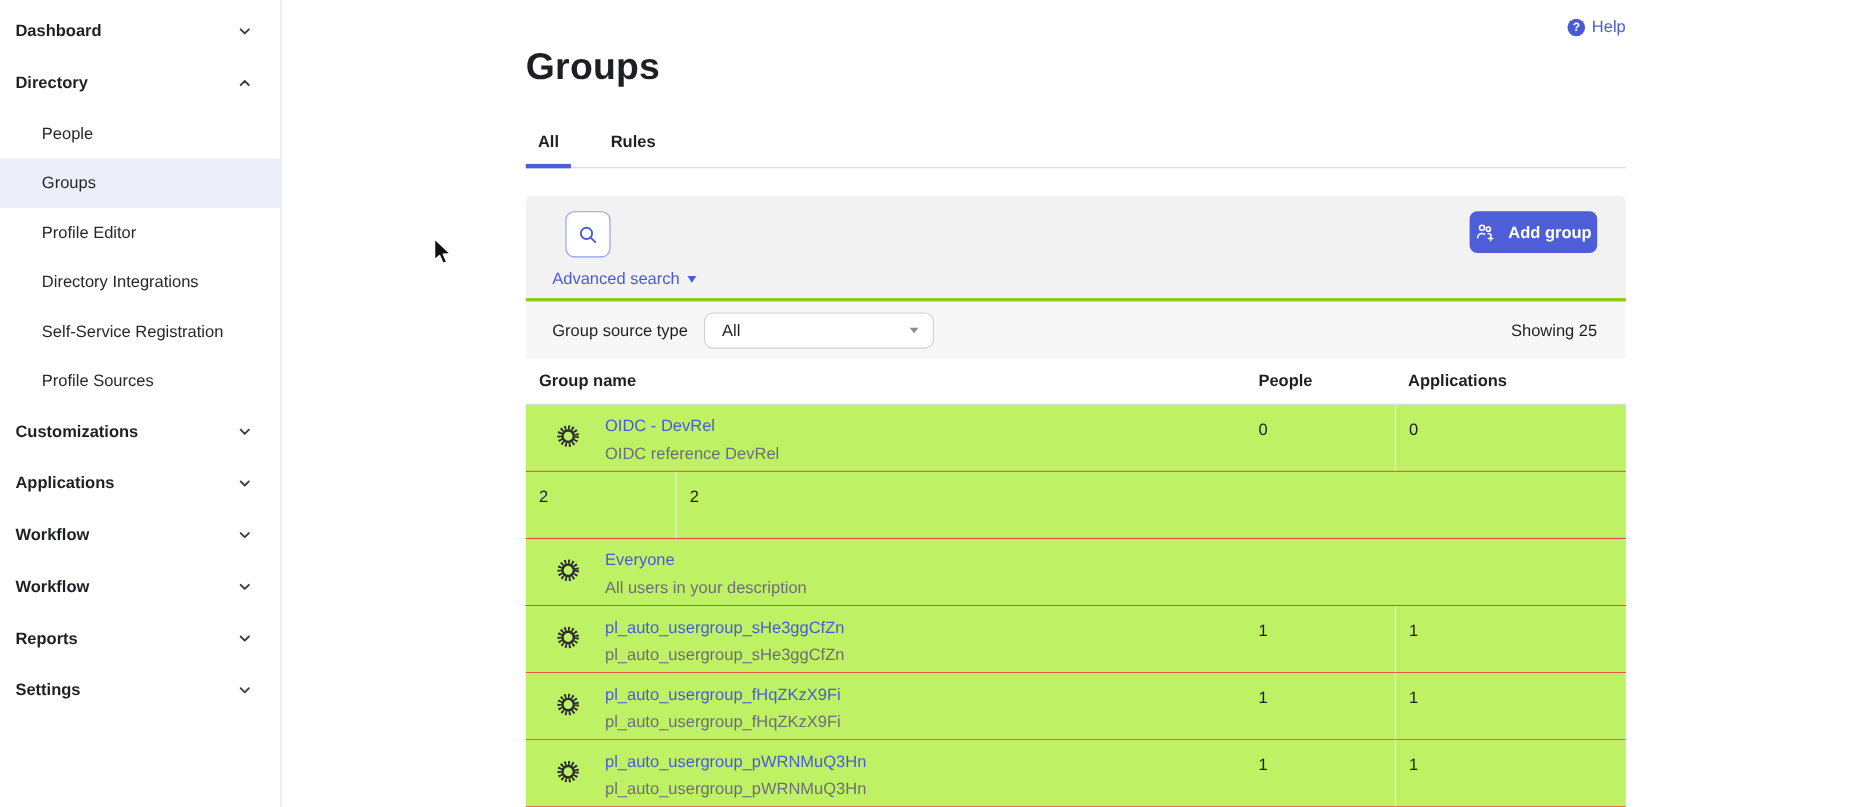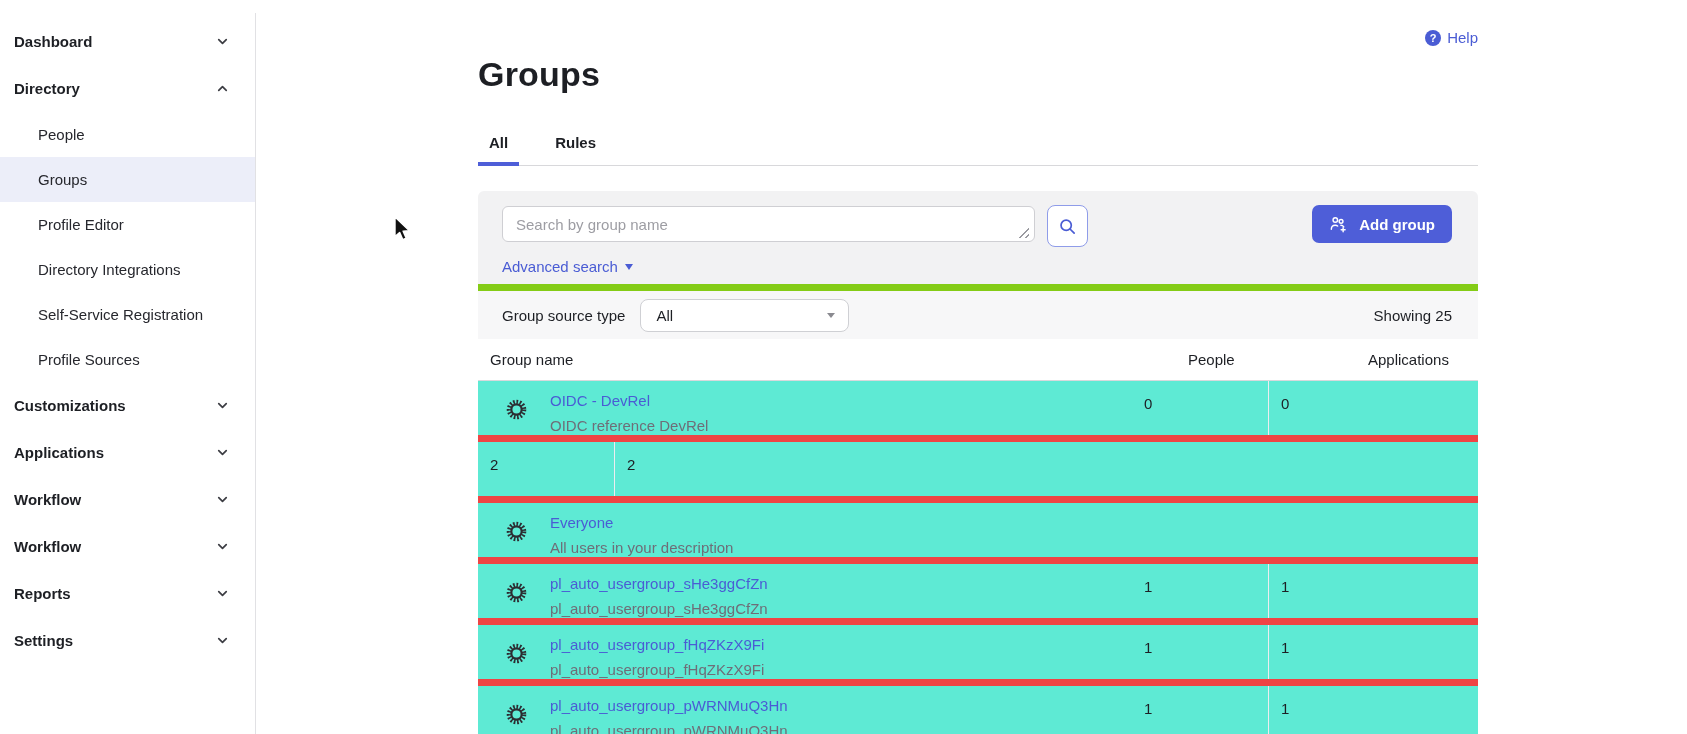--- a/index.html
+++ b/index.html
@@ -5,21 +5,21 @@
   * { box-sizing: border-box; }
   html, body { margin: 0; padding: 0; }
   body {
     width: 1687px; height: 734px;
     font-family: "Liberation Sans", sans-serif;
     background: #ffffff;
     overflow: hidden;
     position: relative;
     color: #1d1f24;
   }
-  .app { display: flex; height: 606px; margin-top: 13px; }
+  .app { display: flex; height: 606px; }
 
   
   .sidebar {
     width: 256px; min-width: 256px; height: 734px;
     border-right: 1px solid #e1e1e4;
     padding-top: 5px;
     background: #fff;
   }
   .side-top {
     height: 47px;
@@ -101,42 +101,42 @@
   .search-btn {
     margin-left: 12px;
     width: 41px; height: 42px;
     background: #fff;
     border: 1.5px solid #8f9ce9; border-radius: 8px;
     display: inline-flex; align-items: center; justify-content: center;
     cursor: pointer;
   }
   .add-group-btn {
     position: absolute; right: 26px; top: 14px;
-    height: 38px; padding: 0 17px;
+    height: 38px; padding: 0 5px;
     background: #4e5ed8; color: #fff;
     border: none; border-radius: 7px;
     font-family: "Liberation Sans", sans-serif;
     font-size: 15px; font-weight: 700;
     display: inline-flex; align-items: center; gap: 12px;
     cursor: pointer;
   }
   .advanced-link {
     margin-top: 11px;
     display: inline-flex; align-items: center; gap: 7px;
     color: #4a5cd4; font-size: 15px; cursor: pointer;
   }
   .tri-down {
     width: 0; height: 0;
     border-left: 4.5px solid transparent; border-right: 4.5px solid transparent;
     border-top: 6px solid #4a5cd4;
   }
 
   .filter-section {
     background: #f7f7f8;
-    border-top: 7px solid #84cc16;
+    border-top: 3px solid #84cc16;
     height: 55px;
     display: flex; align-items: center;
     padding: 0 26px 0 24px;
     font-size: 15px; color: #1d1f24;
   }
   .select-box {
     margin-left: 15px;
     width: 209px; height: 33px;
     background: #fff;
     border: 1px solid #cfd0d4; border-radius: 8px;
@@ -149,31 +149,31 @@
     border-left: 4px solid transparent; border-right: 4px solid transparent;
     border-top: 5px solid #8a8a90;
   }
   .showing { margin-left: auto; }
 
   
   .thead {
     display: flex; align-items: center;
     height: 42px; background: #fff;
     border-bottom: 1px solid #d9d9dc;
-    font-size: 15px; font-weight: 400; color: #1d1f24; gap: 44px;
+    font-size: 15px; font-weight: 700; color: #1d1f24;
   }
   .col-name { width: 654px; padding-left: 12px; }
   .col-people { width: 136px; padding-left: 12px; }
   .col-apps { flex: 1; padding-left: 12px; }
 
   .trow {
     display: flex;
     height: 61px;
-    border-bottom: 7px solid #ef4444;
-    background: #5eead4;
+    border-bottom: 1px solid #ef4444;
+    background: #bef264;
   }
   .cell-name { width: 654px; position: relative; padding: 11px 0 0 72px; }
   .group-icon { position: absolute; left: 27px; top: 17px; line-height: 0; }
   .group-link { font-size: 15px; color: #4a5cd4; text-decoration: none; cursor: pointer; display: inline-block; }
   .group-desc { font-size: 15px; color: #6e6e78; margin-top: 7px; }
   .cell-people { width: 136px; padding: 14px 0 0 12px; font-size: 15px; color: #1d1f24; }
   .cell-people .val.u { text-decoration: underline; cursor: pointer; }
   .cell-apps { flex: 1; padding: 14px 0 0 12px; font-size: 15px; color: #1d1f24; border-left: 1px solid #ededf0; }
 
   .cursor-overlay { position: absolute; left: 393px; top: 216px; pointer-events: none; z-index: 99; }
@@ -293,24 +293,20 @@
 
       <div class="tabs">
         <div class="tab active">All</div>
         <div class="tab">Rules</div>
       </div>
 
       <div class="card">
 
         <div class="search-section">
           <div class="search-row">
-            <span class="ta-wrap">
-              <textarea placeholder="Search by group name" style=""></textarea>
-              <span class="grip"></span>
-            </span>
             <button class="search-btn">
               <svg width="19" height="19" viewBox="0 0 20 20" fill="none" stroke="#4a5cd4" stroke-width="1.8" stroke-linecap="round">
                 <circle cx="8.6" cy="8.6" r="5.4"></circle>
                 <line x1="12.9" y1="12.9" x2="17" y2="17"></line>
               </svg>
             </button>
           </div>
           <button class="add-group-btn">
             <svg width="18" height="18" viewBox="0 0 20 20" fill="none" stroke="#ffffff" stroke-width="1.6" stroke-linecap="round">
               <circle cx="7" cy="5.6" r="2.5"></circle>

